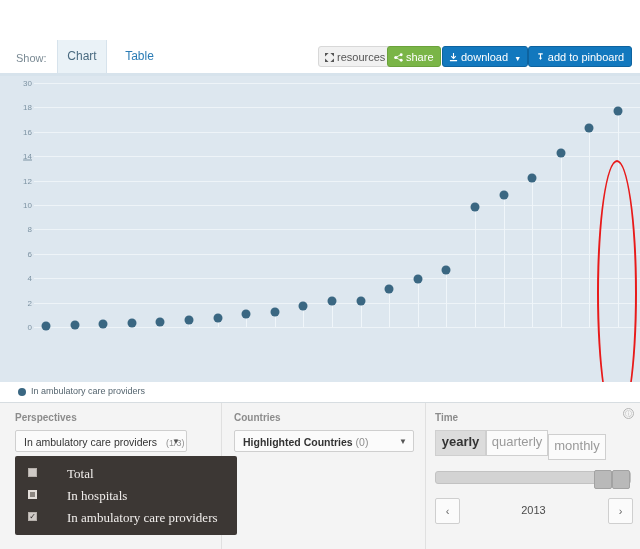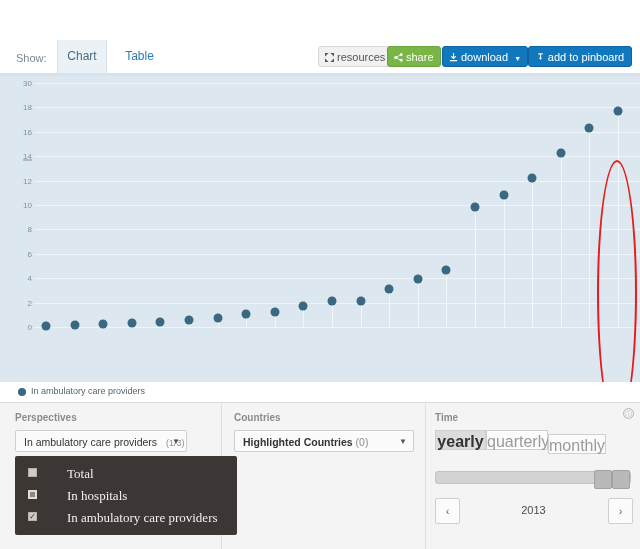--- a/index.html
+++ b/index.html
@@ -164,22 +164,22 @@
     background: #cfcac6; border: 1px solid #b6b0ab;
   }
   .dd-box.focused { background: #8d8781; border: 2px solid #e3ded9; }
   .dd-box.checked {
     background: #cfcac6; color: #2a2725; font-size: 8px;
     line-height: 8px; text-align: center;
     font-family: "Liberation Sans", sans-serif;
   }
 
   .seg {
-    position: absolute; height: 20px; line-height: 22px;
-    border: 1px solid #cfcfcf; font-size: 16px; text-align: center;
+    position: absolute; height: 26px; line-height: 22px;
+    border: 1px solid #cfcfcf; font-size: 13px; text-align: center;
     box-sizing: border-box; cursor: pointer; background: #fbfbfb; color: #9a9a9a;
   }
   .seg.active { background: #dcdcdc; color: #333; font-weight: bold; }
 
   .slider-track {
     position: absolute; left: 9px; top: 68px; width: 196px; height: 13px;
     background: #d3d3d3; border: 1px solid #c2c2c2; border-radius: 3px;
     box-sizing: border-box;
   }
   .slider-handle {

